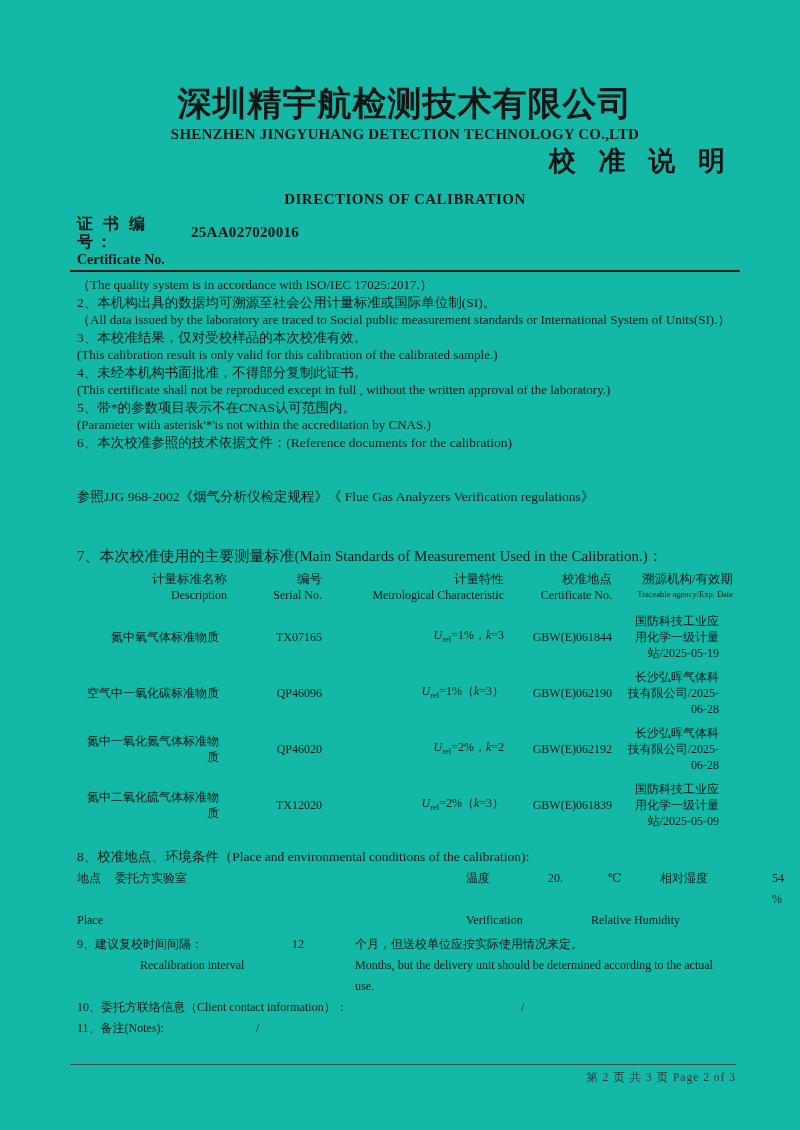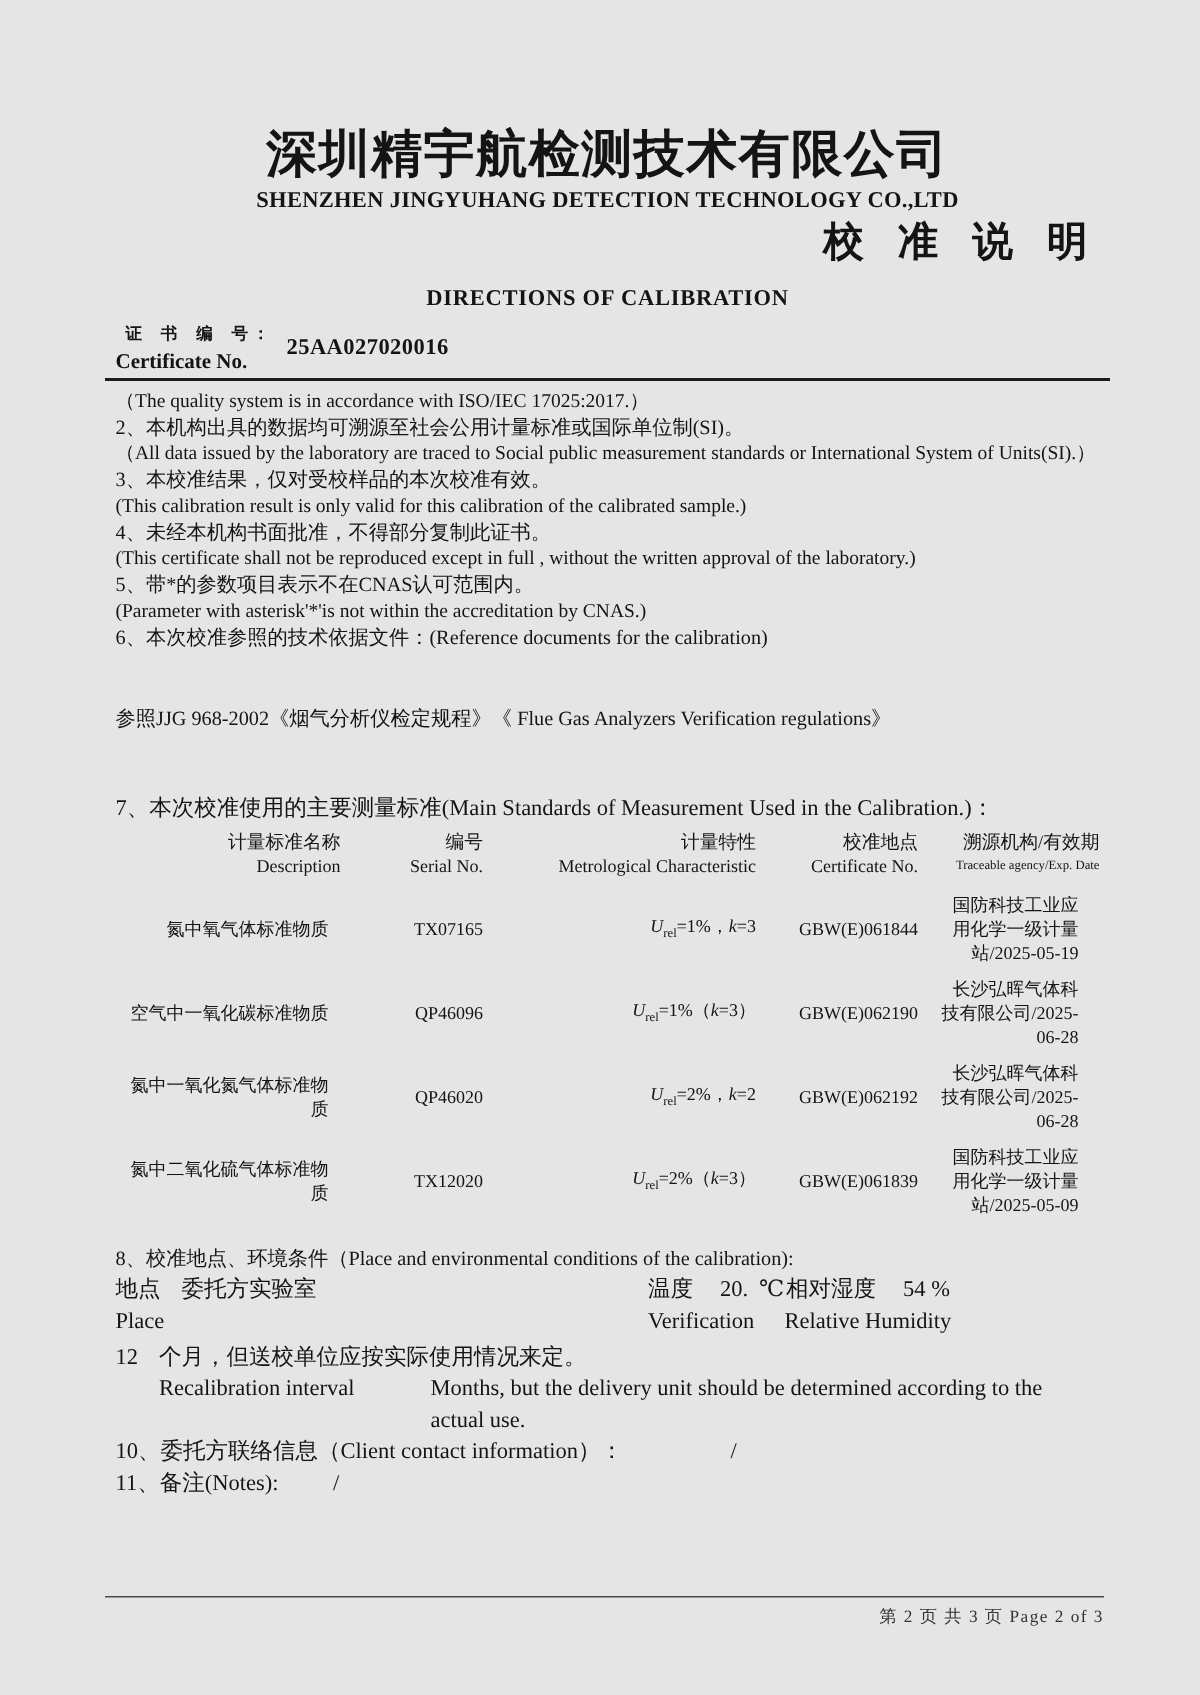--- a/index.html
+++ b/index.html
@@ -1,34 +1,34 @@
 <!DOCTYPE html>
 <html><head>
 <meta charset="utf-8">
 <style>
   * { box-sizing: border-box; }
   html, body { margin: 0; padding: 0; background: #ffffff; }
   .page {
     position: relative;
     width: 800px; height: 1130px;
-    background: #e5e5e5;
+    background: #14b8a6;
     color: #141414;
     font-family: "Liberation Serif", "DejaVu Serif", serif;
     padding: 84px 67px 0 77px;
     overflow: hidden;
   }
   
   .company-cn { text-align: center; font-size: 34px; font-weight: bold; letter-spacing: 1px; line-height: 1.15; }
   .company-en { text-align: center; font-size: 15px; font-weight: bold; margin-top: 3px; letter-spacing: 0.2px; }
   .title-cn   { text-align: right; font-size: 27px; font-weight: bold; letter-spacing: 8px; }
   .title-en   { text-align: center; font-size: 15px; font-weight: bold; margin-top: 12px; letter-spacing: 0.5px; }
   
   .cert-row { display: flex; align-items: flex-start; margin-top: 7px; }
   .cert-labels { width: 112px; flex: none; }
-  .cert-label-cn { font-family: Liberation Mono, monospace; font-weight: bold; font-size: 11px; letter-spacing: 3px; line-height: 18px; text-align: center; }
+  .cert-label-cn { font-family: Liberation Serif, serif; font-weight: bold; font-size: 16px; letter-spacing: 3px; line-height: 18px; }
   .cert-label-en { font-weight: bold; font-size: 14px; line-height: 17px; }
   .cert-value { font-weight: bold; font-size: 15px; margin-left: 2px; margin-top: 9px; letter-spacing: 0.3px; }
   .rule-thick { border: none; border-top: 2.5px solid #1c1c1c; margin: 2px -7px 0 -7px; }
   
   .notes { margin-top: 4px; }
   .note-cn { font-size: 13.5px; line-height: 17.5px; }
   .note-en { font-size: 13px;  line-height: 17.5px; }
   .note-en:empty { display: none; }
   
   .reference { margin-top: 37px; font-size: 13.5px; }
@@ -42,21 +42,21 @@
   .th-en { font-size: 12px; line-height: 15px; }
   .th-en-small { font-size: 8.5px; line-height: 12px; }
   table.standards th { height: 38px; vertical-align: top; }
   table.standards td { height: 56px; font-size: 12px; line-height: 16px; }
   td.cell-name > div { padding: 0 8px; }
   td.cell-agency > div { width: 93px; margin: 0 auto; }
   .mc i { font-style: italic; }
   .mc sub { font-size: 8.5px; }
   
   .env-heading { margin-top: 15px; font-size: 13.5px; }
-  .flex-row { display: flex; font-size: 15px; line-height: 21px; }
+  .flex-row { display: flex; font-size: 12px; line-height: 21px; gap: 34px; }
   .env-row1 { margin-top: 2px; }
   .w355 { width: 355px; flex: none; }
   .w48 { width: 48px; flex: none; } .w26 { width: 26px; flex: none; }
   .w18 { width: 18px; flex: none; } .w78 { width: 78px; flex: none; }
   .w91 { width: 91px; flex: none; }
   .place-gap { display: inline-block; width: 14px; }
   
   .w181 { width: 181px; flex: none; } .w29 { width: 29px; flex: none; }
   .w410 { width: 410px; flex: none; } .w145 { width: 145px; flex: none; }
   .recal { margin-top: 3px; }
@@ -210,20 +210,21 @@
     <span class="w78">相对湿度</span>
     <span>54 %</span>
   </div>
   <div class="flex-row">
     <span class="w355">Place</span>
     <span class="w91">Verification</span>
     <span>Relative Humidity</span>
   </div>
 
   <div class="flex-row recal">
+    <span class="w181">9、建议复校时间间隔：</span>
     <span class="w29">12</span>
     <span>个月，但送校单位应按实际使用情况来定。</span>
   </div>
   <div class="flex-row">
     <span class="w29"></span>
     <span class="w181">Recalibration interval</span>
     <span>Months, but the delivery unit should be determined according to the actual use.</span>
   </div>
 
   <div class="flex-row">

